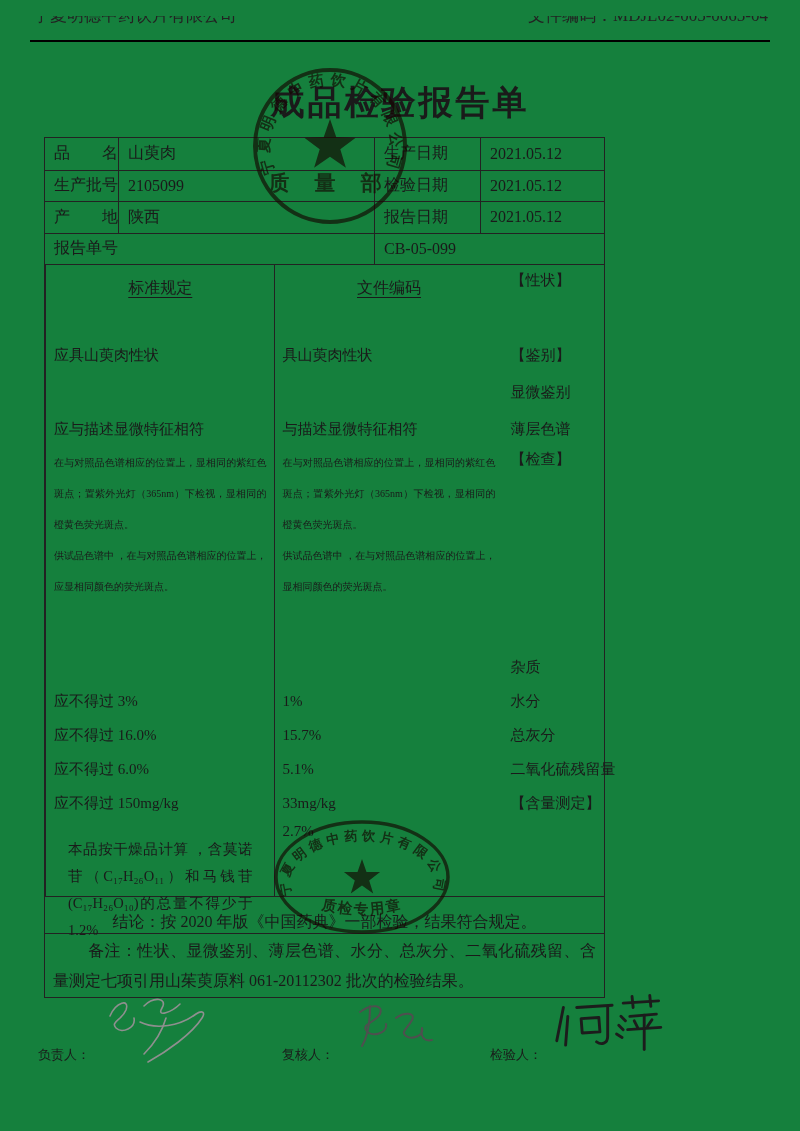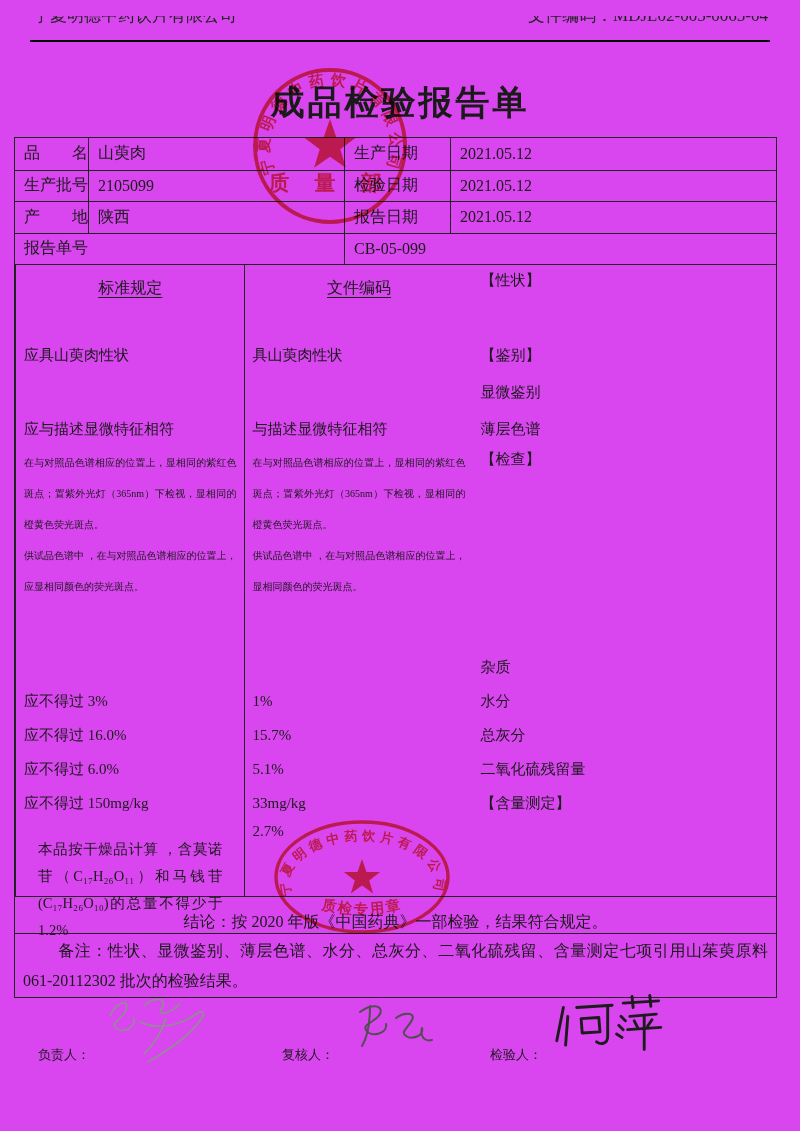--- a/index.html
+++ b/index.html
@@ -1,28 +1,28 @@
 <!DOCTYPE html>
 <html><head>
 <meta charset="utf-8">
 <style>
   html,body{margin:0;padding:0;background:#ffffff;}
   .page{
-    position:relative;width:800px;height:1131px;background:#d946ef;overflow:hidden;
+    position:relative;width:800px;height:1131px;background:#15803d;overflow:hidden;
     font-family:"Liberation Serif","DejaVu Serif",serif;color:#1a1a1a;
   }
   
   .letterhead{position:absolute;top:16px;left:33px;width:735px;height:22px;overflow:hidden;}
   .letterhead .inner{position:relative;top:-11px;display:flex;justify-content:space-between;
     font-size:17px;line-height:22px;color:#222;}
   .head-rule{position:absolute;top:40px;left:30px;width:740px;border-top:2px solid #000;}
   .title{position:absolute;top:80px;left:0;right:0;text-align:center;
     font-size:34px;font-weight:bold;letter-spacing:3px;}
   
-  .sheet{position:absolute;left:14px;top:137px;width:763px;border:1.5px solid #222;box-sizing:border-box;}
+  .sheet{position:absolute;left:44px;top:137px;width:561px;border:1.5px solid #222;box-sizing:border-box;}
   .sheet *{box-sizing:border-box;}
   
   .info-row{display:flex;height:31.5px;border-top:1.5px solid #222;font-size:16px;}
   .info-row:first-child{border-top:none;}
   .info-cell{display:flex;align-items:center;padding:0 6px 0 9px;overflow:hidden;white-space:nowrap;}
   .ic-l1{width:73px;}
   .ic-v1{width:256px;border-left:1.5px solid #222;}
   .ic-l2{width:106px;border-left:1.5px solid #222;}
   .ic-v2{flex:1;border-left:1.5px solid #222;}
   .ic-lfull{width:329px;}

